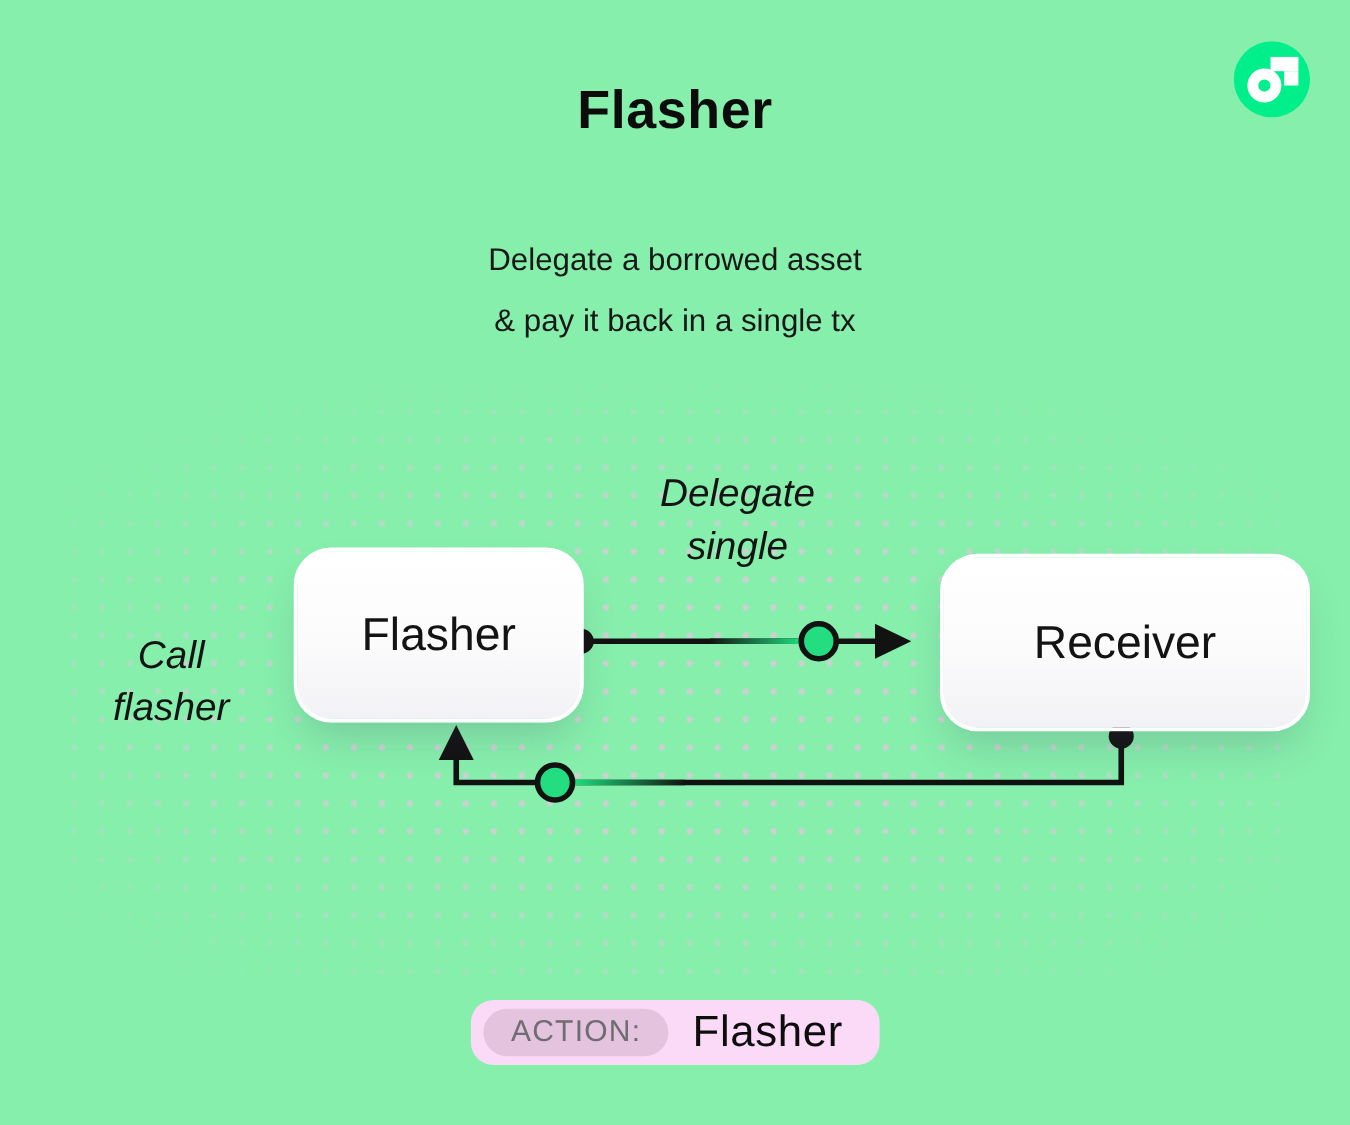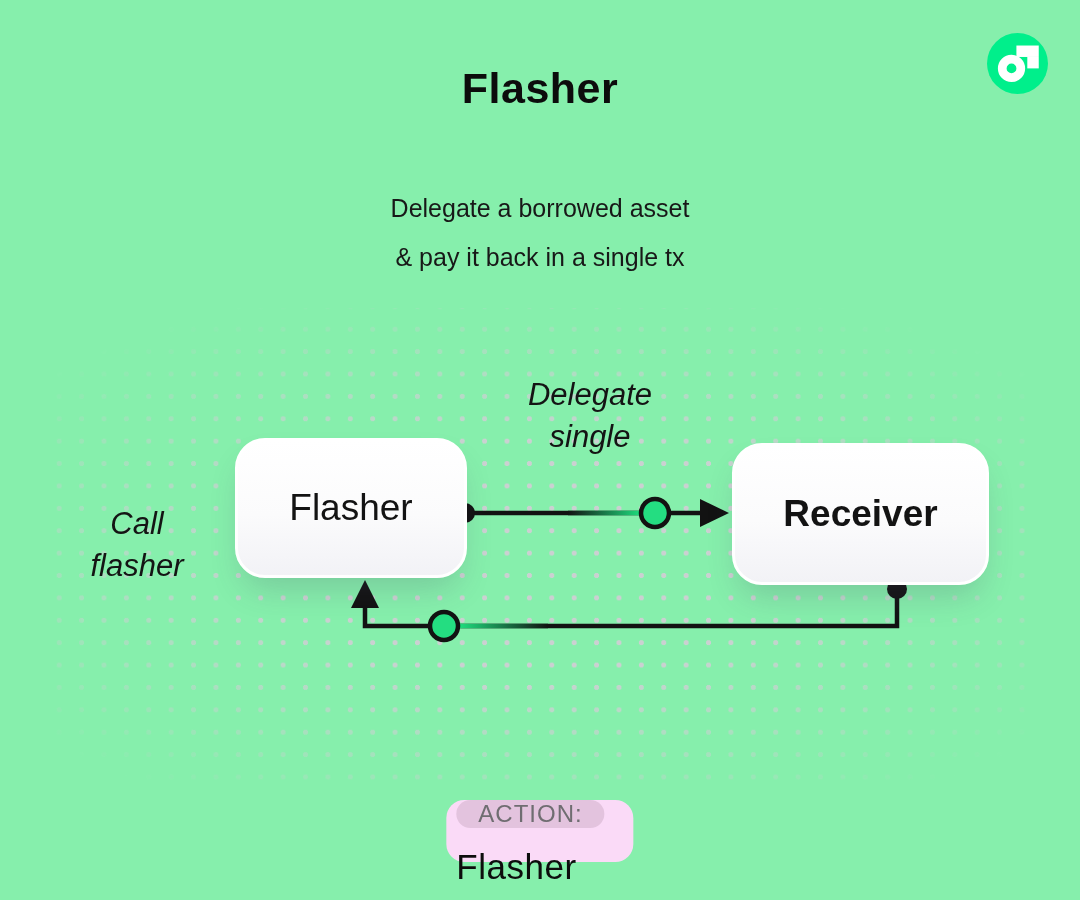--- a/index.html
+++ b/index.html
@@ -62,21 +62,21 @@
     display: flex;
     align-items: center;
     justify-content: center;
     text-align: center;
     font-size: 37px;
     font-weight: 500;
     color: #131313;
     line-height: 1.4;
   }
   .node-flasher  { left: 235px; top: 438px; width: 232px; height: 140px; }
-  .node-receiver { left: 732px; top: 443px; width: 257px; height: 142px; font-weight: bold; }
+  .node-receiver { left: 752px; top: 443px; width: 296px; height: 142px; }
 
   
   .flow-label {
     position: absolute;
     text-align: center;
     font-style: italic;
     font-weight: 500;
     font-size: 31px;
     line-height: 42px;
     color: #141414;
@@ -89,28 +89,27 @@
     position: absolute;
     left: 0; top: 0;
     pointer-events: none;
   }
 
   
   .badge {
     position: absolute;
     left: 540px; top: 800px;
     transform: translateX(-50%);
-    height: 62px;
+    height: 52px;
     display: inline-flex;
-    align-items: flex-start;
+    align-items: center;
     gap: 19px;
     padding: 0 29px 0 10px;
     background: #fadaf7;
     border-radius: 18px;
-    flex-direction: column;
   }
   .badge-prefix {
     display: inline-flex;
     align-items: center;
     height: 38px;
     padding: 0 22px;
     background: #e3c3de;
     border-radius: 20px;
     font-size: 24px;
     letter-spacing: 1px;

